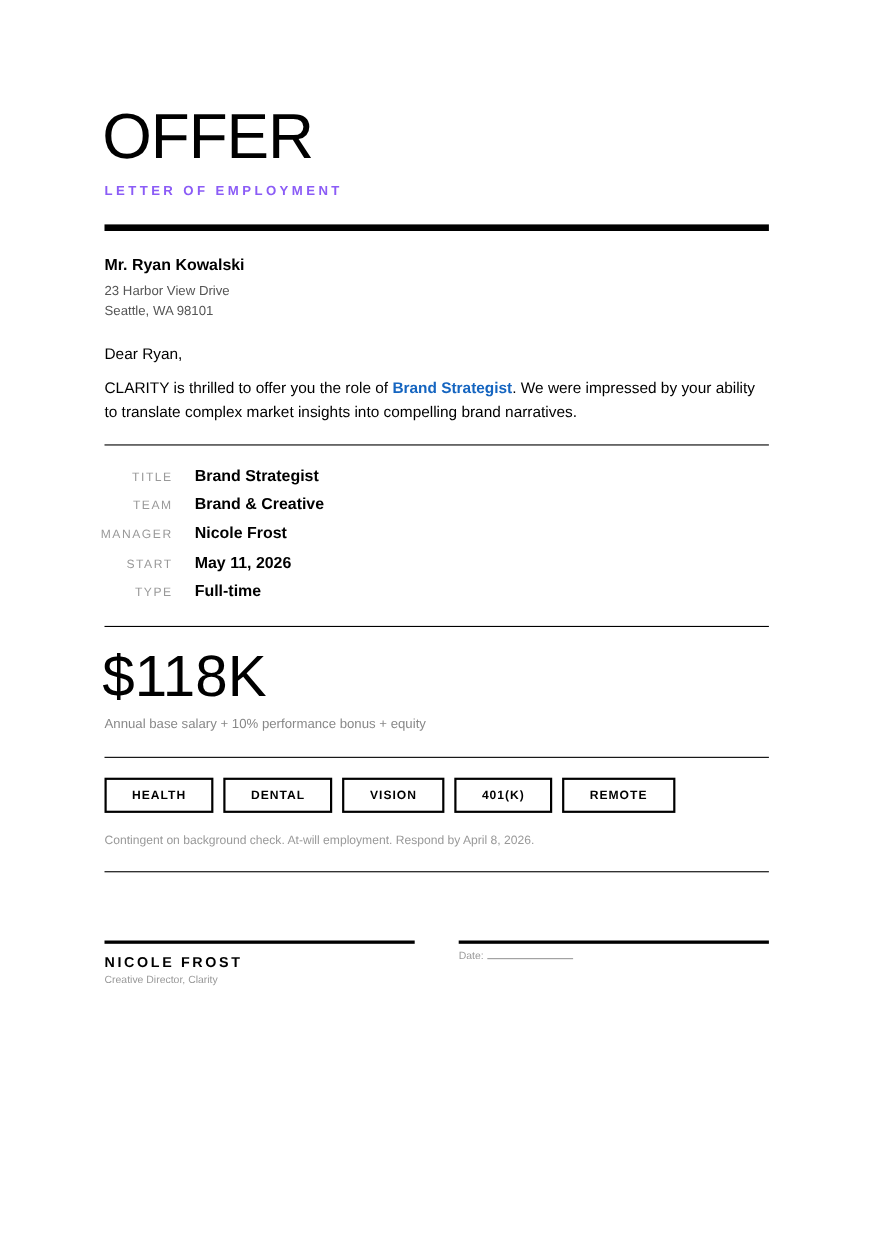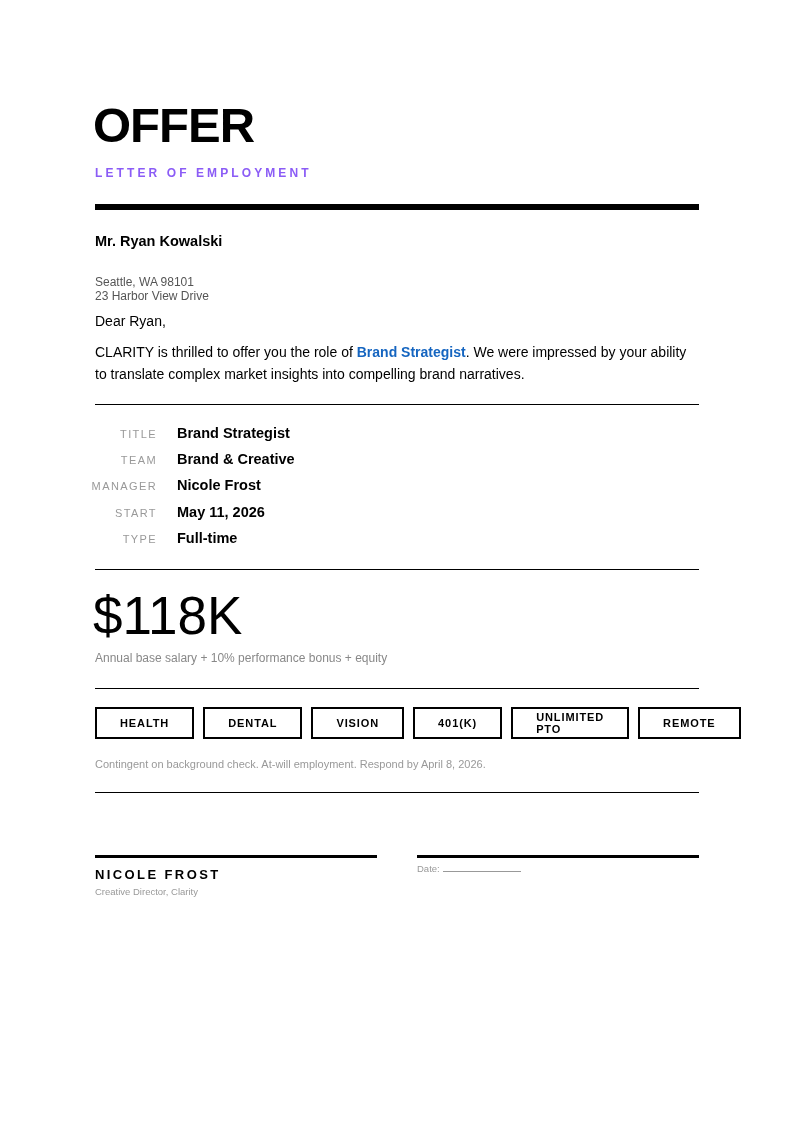--- a/index.html
+++ b/index.html
@@ -1,23 +1,23 @@
 <!DOCTYPE html>
 <html><head>
 <meta charset="utf-8">
 <style>
   html, body { margin: 0; padding: 0; background: #ffffff; }
   body { width: 794px; height: 1123px; position: relative; font-family: "Liberation Sans", sans-serif; color: #000; }
   .page { position: absolute; left: 95px; top: 0; width: 604px; }
-  .title { position: absolute; top: 89px; left: -2px; font-size: 49px; font-weight: bold; letter-spacing: -1px; line-height: 72px; margin: 0; }
+  .title { position: absolute; top: 89px; left: -2px; font-size: 58px; font-weight: normal; letter-spacing: -1px; line-height: 72px; margin: 0; }
   .subtitle { position: absolute; top: 166px; left: 0; font-size: 12px; font-weight: bold; letter-spacing: 3.1px; color: #8b5cf6; margin: 0; }
   .thick-rule { position: absolute; top: 204px; left: 0; width: 604px; height: 6px; background: #000; }
   .recipient-name { position: absolute; top: 233px; left: 0; font-size: 14.5px; font-weight: bold; }
   .addr { position: absolute; left: 0; font-size: 12px; color: #555; }
-  .addr1 { top: 257px; margin-top: 32px; }
+  .addr1 { top: 257px; }
   .addr2 { top: 275px; }
   .greeting { position: absolute; top: 313px; left: 0; font-size: 14px; }
   .body-text { position: absolute; top: 341px; left: 0; width: 604px; font-size: 14px; line-height: 22px; margin: 0; }
   .accent { color: #1565c0; font-weight: bold; }
   .rule { position: absolute; left: 0; width: 604px; height: 1px; background: #000; }
   .r1 { top: 404px; }
   .r2 { top: 569px; }
   .r3 { top: 688px; }
   .r4 { top: 792px; }
   .details { position: absolute; top: 420px; left: 0; }
@@ -82,21 +82,20 @@
   <div class="salary">$118K</div>
   <div class="salary-note">Annual base salary + 10% performance bonus + equity</div>
 
   <div class="rule r3"></div>
 
   <div class="tags">
     <div class="tag">HEALTH</div>
     <div class="tag">DENTAL</div>
     <div class="tag">VISION</div>
     <div class="tag">401(K)</div>
-    <div class="tag">UNLIMITED PTO</div>
     <div class="tag">REMOTE</div>
   </div>
 
   <div class="fine-print">Contingent on background check. At-will employment. Respond by April 8, 2026.</div>
 
   <div class="rule r4"></div>
 
   <div class="sig sig-left">
     <div class="sig-line"></div>
     <div class="sig-name">NICOLE FROST</div>

